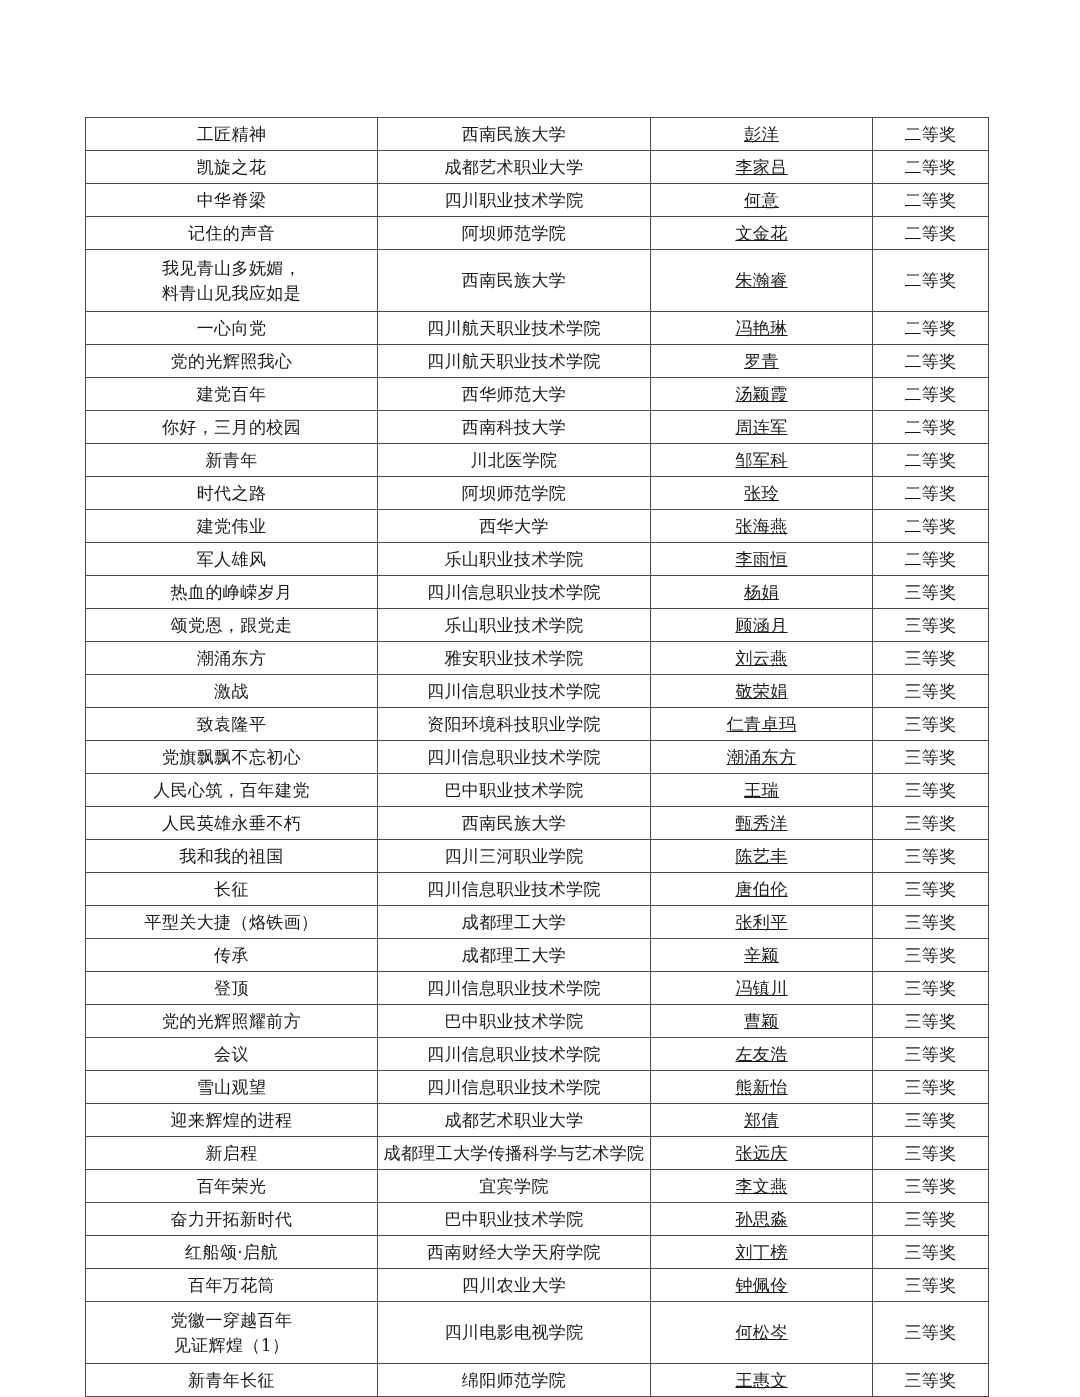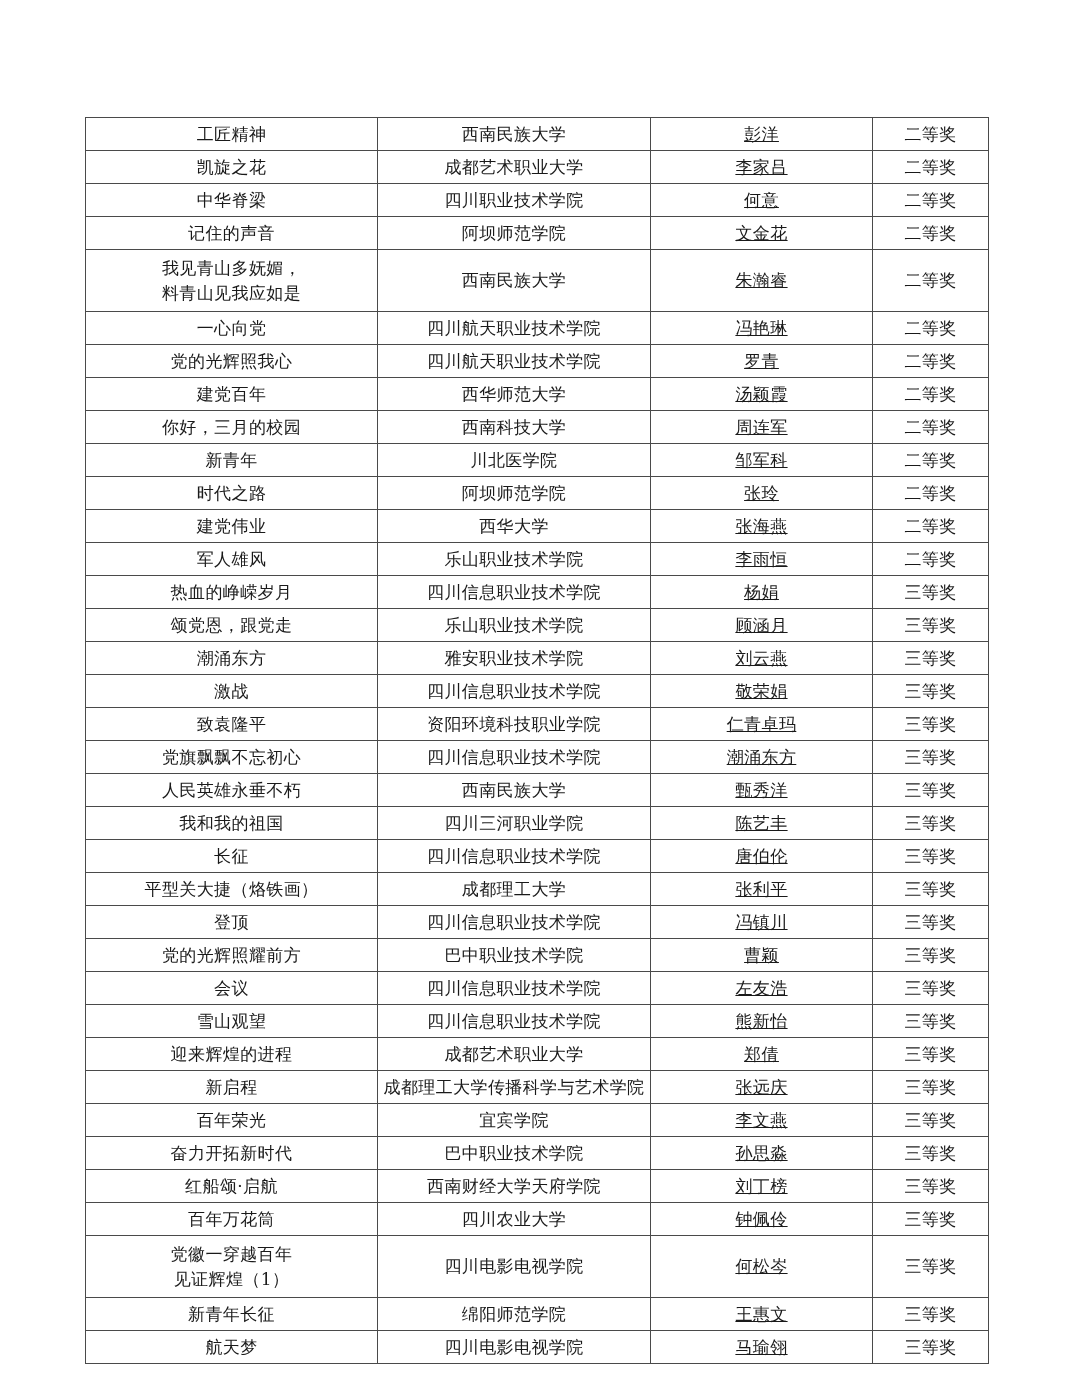--- a/index.html
+++ b/index.html
@@ -189,20 +189,26 @@
             <td class="cell-author">仁青卓玛</td>
             <td class="cell-award">三等奖</td>
           </tr>
           <tr>
             <td class="cell-title">党旗飘飘不忘初心</td>
             <td class="cell-school">四川信息职业技术学院</td>
             <td class="cell-author">潮涌东方</td>
             <td class="cell-award">三等奖</td>
           </tr>
           <tr>
+            <td class="cell-title">人民心筑，百年建党</td>
+            <td class="cell-school">巴中职业技术学院</td>
+            <td class="cell-author">王瑞</td>
+            <td class="cell-award">三等奖</td>
+          </tr>
+          <tr>
             <td class="cell-title">人民英雄永垂不朽</td>
             <td class="cell-school">西南民族大学</td>
             <td class="cell-author">甄秀洋</td>
             <td class="cell-award">三等奖</td>
           </tr>
           <tr>
             <td class="cell-title">我和我的祖国</td>
             <td class="cell-school">四川三河职业学院</td>
             <td class="cell-author">陈艺丰</td>
             <td class="cell-award">三等奖</td>
@@ -210,20 +216,26 @@
           <tr>
             <td class="cell-title">长征</td>
             <td class="cell-school">四川信息职业技术学院</td>
             <td class="cell-author">唐伯伦</td>
             <td class="cell-award">三等奖</td>
           </tr>
           <tr>
             <td class="cell-title">平型关大捷（烙铁画）</td>
             <td class="cell-school">成都理工大学</td>
             <td class="cell-author">张利平</td>
+            <td class="cell-award">三等奖</td>
+          </tr>
+          <tr>
+            <td class="cell-title">传承</td>
+            <td class="cell-school">成都理工大学</td>
+            <td class="cell-author">辛颖</td>
             <td class="cell-award">三等奖</td>
           </tr>
           <tr>
             <td class="cell-title">登顶</td>
             <td class="cell-school">四川信息职业技术学院</td>
             <td class="cell-author">冯镇川</td>
             <td class="cell-award">三等奖</td>
           </tr>
           <tr>
             <td class="cell-title">党的光辉照耀前方</td>

